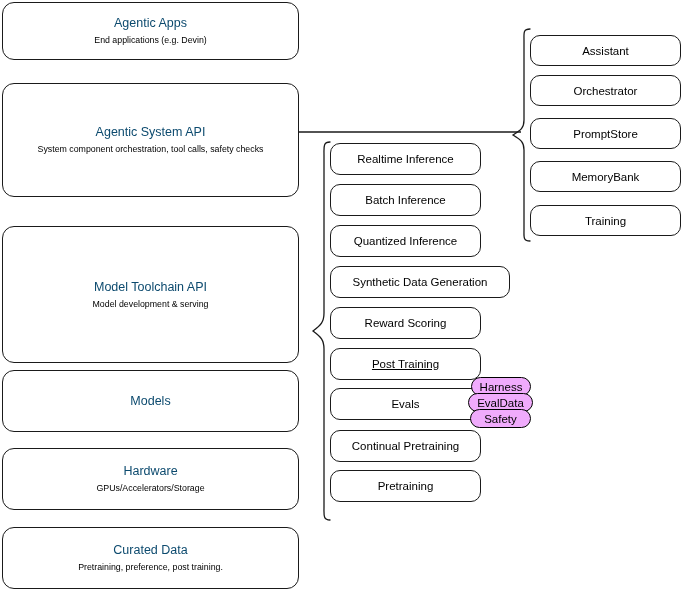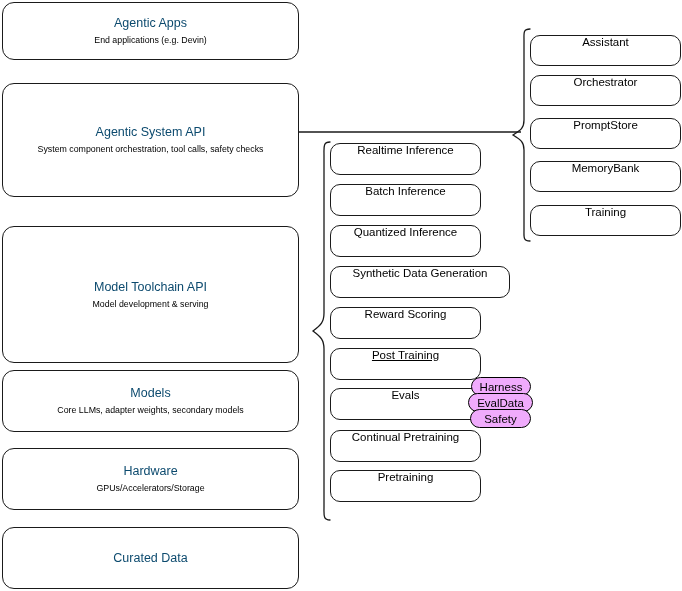--- a/index.html
+++ b/index.html
@@ -41,20 +41,21 @@
     color: #000;
     margin-top: 3px;
   }
   .chip {
     position: absolute;
     box-sizing: border-box;
     border: 1.3px solid #1a1a1a;
     border-radius: 10px;
     background: #ffffff;
     display: flex;
+    align-items: center;
     justify-content: center;
     font-size: 11.5px;
     color: #000;
   }
   .pill {
     position: absolute;
     box-sizing: border-box;
     border: 1.4px solid #000000;
     border-radius: 999px;
     background: #f0abfc;
@@ -94,30 +95,30 @@
     <div class="layer-sub">System component orchestration, tool calls, safety checks</div>
   </div>
 
   <div class="node" style="left:2px; top:226px; width:297px; height:137px;">
     <div class="layer-title">Model Toolchain API</div>
     <div class="layer-sub">Model development &amp; serving</div>
   </div>
 
   <div class="node" style="left:2px; top:370px; width:297px; height:62px;">
     <div class="layer-title">Models</div>
-    <div class="layer-sub">Core LLMs, adapter weights, secondary models</div>
   </div>
 
   <div class="node" style="left:2px; top:448px; width:297px; height:62px;">
     <div class="layer-title">Hardware</div>
     <div class="layer-sub">GPUs/Accelerators/Storage</div>
   </div>
 
   <div class="node" style="left:2px; top:527px; width:297px; height:62px;">
     <div class="layer-title">Curated Data</div>
+    <div class="layer-sub">Pretraining, preference, post training.</div>
   </div>
 
   <div class="connector" style="left:299px; top:126px; width:222px; height:12px;">
     <svg width="222" height="12" viewBox="0 0 222 12">
       <path d="M0 6 H222" stroke="#1a1a1a" stroke-width="1.3" fill="none"></path>
     </svg>
   </div>
 
   <div class="brace" style="left:311px; top:141px; width:20px; height:380px;">
     <svg width="20" height="380" viewBox="0 0 20 380" preserveAspectRatio="none">

